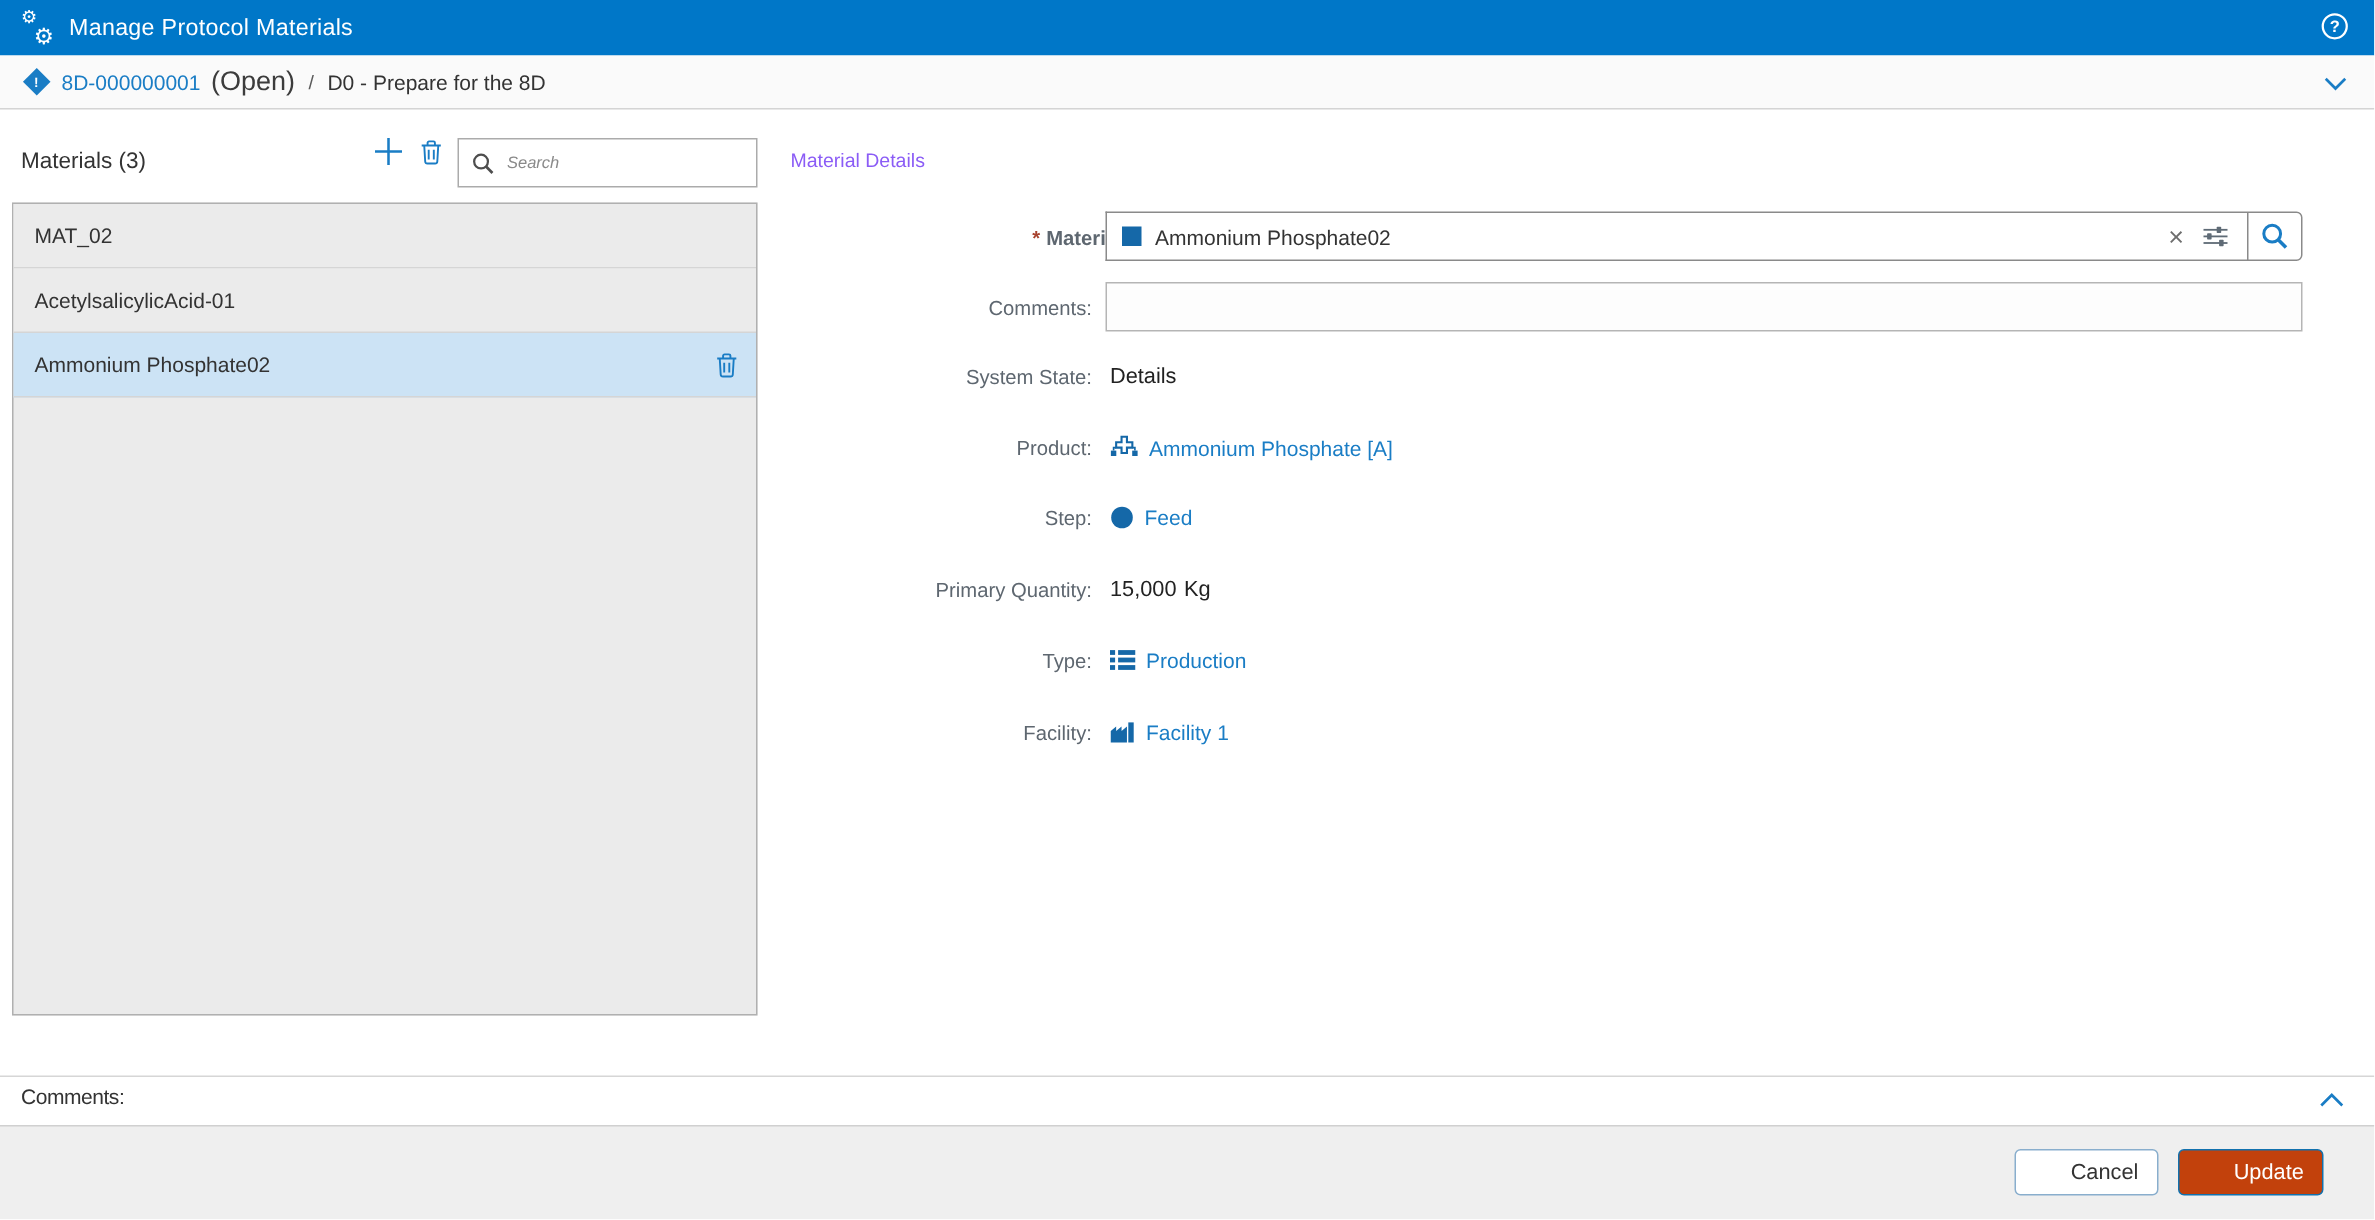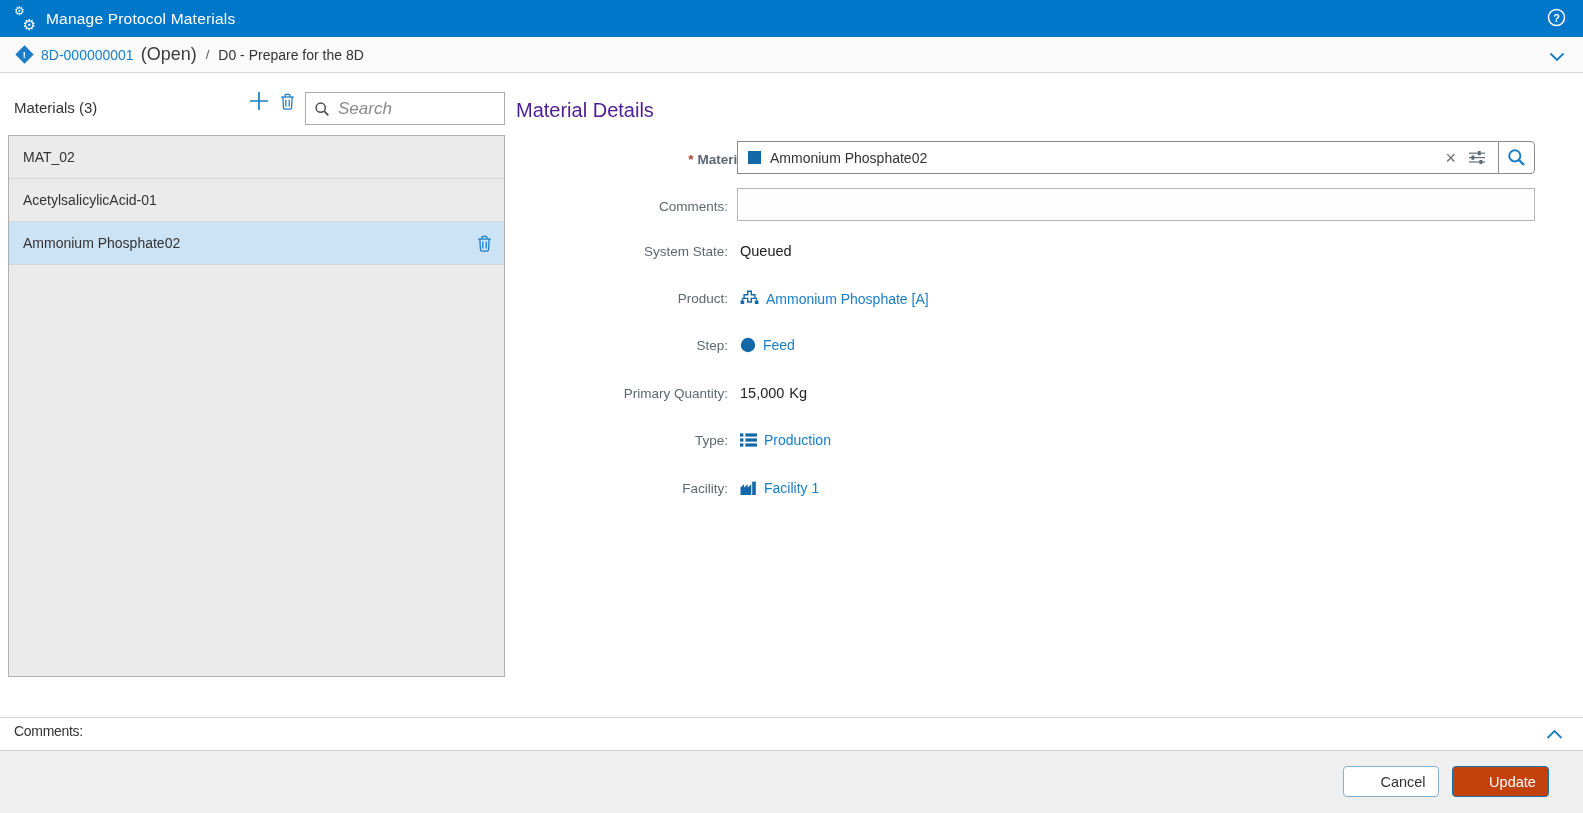--- a/index.html
+++ b/index.html
@@ -28,32 +28,32 @@
   .bc-chevron { position: absolute; right: 18px; top: 11px; cursor: pointer; }
 
   
   .materials-title { position: absolute; left: 14px; top: 99px; font-size: 15px; color: #333; }
   .add-btn { position: absolute; left: 247px; top: 89px; width: 24px; height: 24px; color: #1a7dc5; cursor: pointer; }
   .del-btn { position: absolute; left: 280px; top: 93px; width: 16px; height: 18px; color: #1a7dc5; cursor: pointer; }
   .search-box { position: absolute; left: 305px; top: 92px; width: 200px; height: 33px; background: #fff;
     border: 1px solid #ababab; display: flex; align-items: center; padding: 0 8px; }
   .search-box svg { flex: 0 0 auto; color: #4d4d4d; }
   .search-box input { border: 0; outline: none; flex: 1; margin-left: 8px; font-family: "Liberation Sans", sans-serif;
-    font-size: 17px; font-style: italic; color: #555; background: transparent; width: 100%; }
+    font-size: 11px; font-style: italic; color: #555; background: transparent; width: 100%; }
   .search-box input::placeholder { color: #8a8a8a; font-style: italic; }
 
   .materials-list { position: absolute; left: 8px; top: 135px; width: 497px; height: 542px;
     border: 1px solid #b0b0b0; background: #ebebeb; }
   .mat-row { height: 43px; border-bottom: 1px solid #d5d5d5; display: flex; align-items: center;
     padding: 0 12px 0 14px; font-size: 14px; color: #333; cursor: pointer; background: #ebebeb; }
   .mat-row.selected { background: #cce3f5; }
   .mat-row .row-trash { margin-left: auto; color: #1a7dc5; cursor: pointer; display: flex; }
 
   
-  .details-title { position: absolute; left: 516px; top: 99px; font-size: 20px; color: #4c1d95; }
+  .details-title { position: absolute; left: 527px; top: 99px; font-size: 13px; color: #8b5cf6; }
   .form-label { color: #5e6770; font-size: 13.5px; }
   .req { color: #a8432f; margin-right: 4px; font-size: 13.5px; }
 
   .row-material-label { position: absolute; left: 565px; top: 150px; width: 188px; text-align: right; font-weight: bold; }
   .material-group { position: absolute; left: 737px; top: 141px; width: 798px; height: 33px; display: flex; }
   .material-main { flex: 1; border: 1px solid #8a8a8a; border-right: none; background: #fff;
     display: flex; align-items: center; padding: 0 10px; cursor: text; }
   .mat-chip { width: 13px; height: 13px; background: #1568a8; margin-right: 9px; flex: 0 0 auto; }
   .mat-value { font-size: 14px; color: #333; flex: 1; }
   .clear-x { color: #6e6e6e; font-size: 18px; line-height: 1; margin-right: 12px; cursor: pointer; }
@@ -193,21 +193,21 @@
   </div>
 
   <div class="row-comments-label">
     <span class="form-label">Comments:</span>
   </div>
   <input class="comments-input" type="text" value="" style="">
 
   <div class="detail-row" style="top:243px">
     <span class="form-label">System State:</span>
     <span class="val-wrap">
-        <span class="val-text">Queued</span>
+        <span class="val-text">Details</span>
       </span>
   </div>
 
   <div class="detail-row" style="top:290px">
     <span class="form-label">Product:</span>
     <span class="val-wrap">
       <span class="f-icon">
         <svg width="19" height="17" viewBox="0 0 19 17">
           <path d="M7.7 1.2 h3.6 v3.6 h3.6 v3.6 h-3.6 v3.6 H7.7 v-3.6 H4.1 V4.8 h3.6 z" fill="none" stroke="currentColor" stroke-width="1.4"></path>
           <path d="M2.4 10.4 V8.4 H4.1 M16.6 10.4 V8.4 H14.9" fill="none" stroke="currentColor" stroke-width="1.1"></path>

